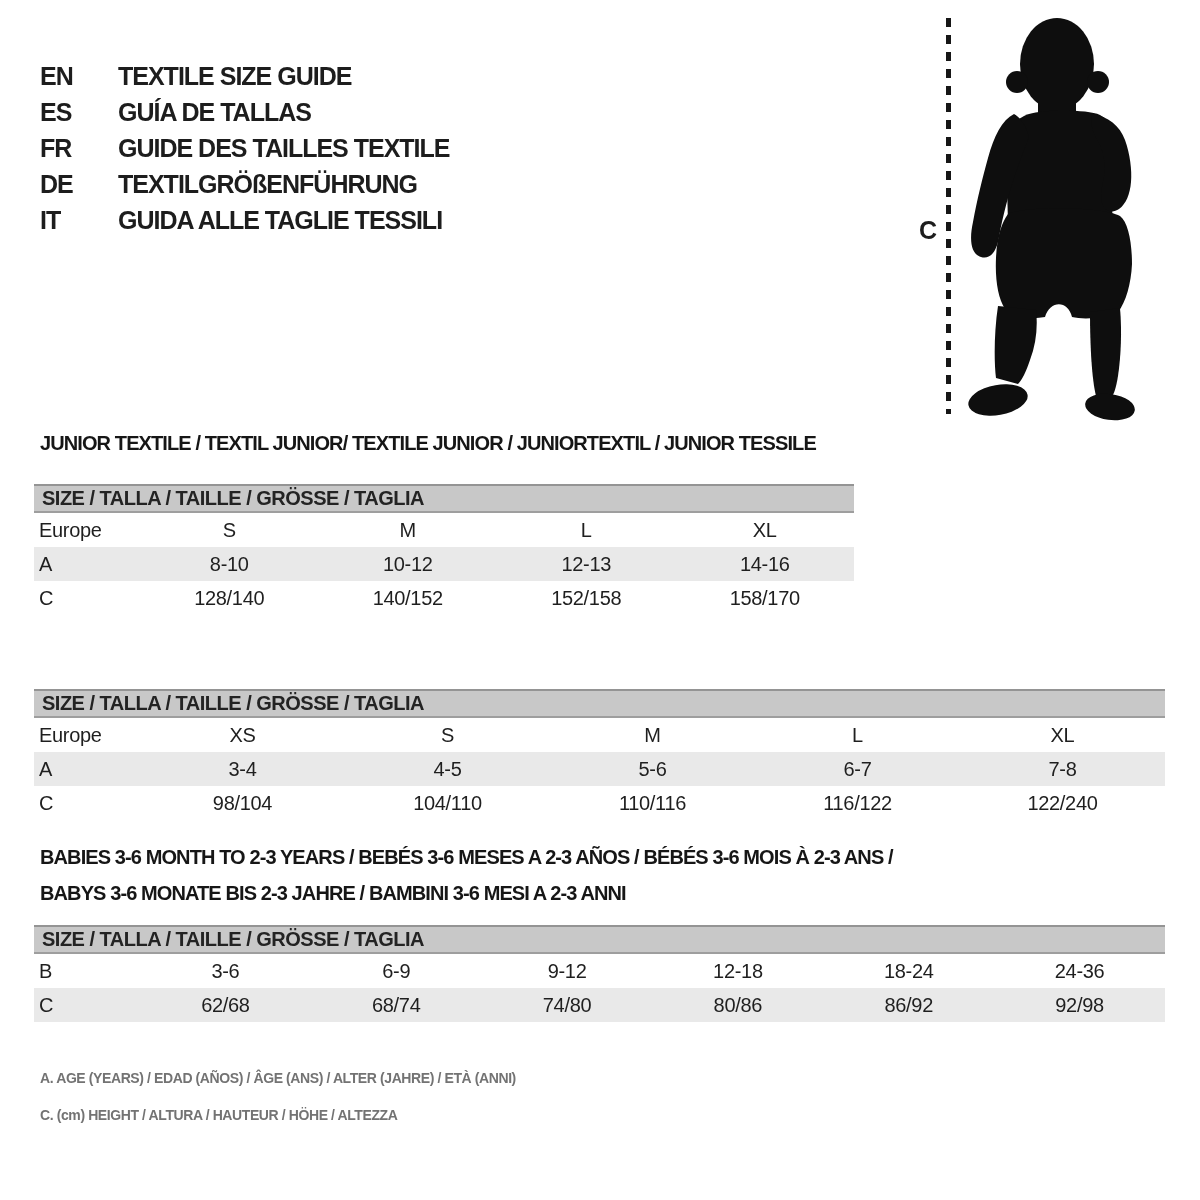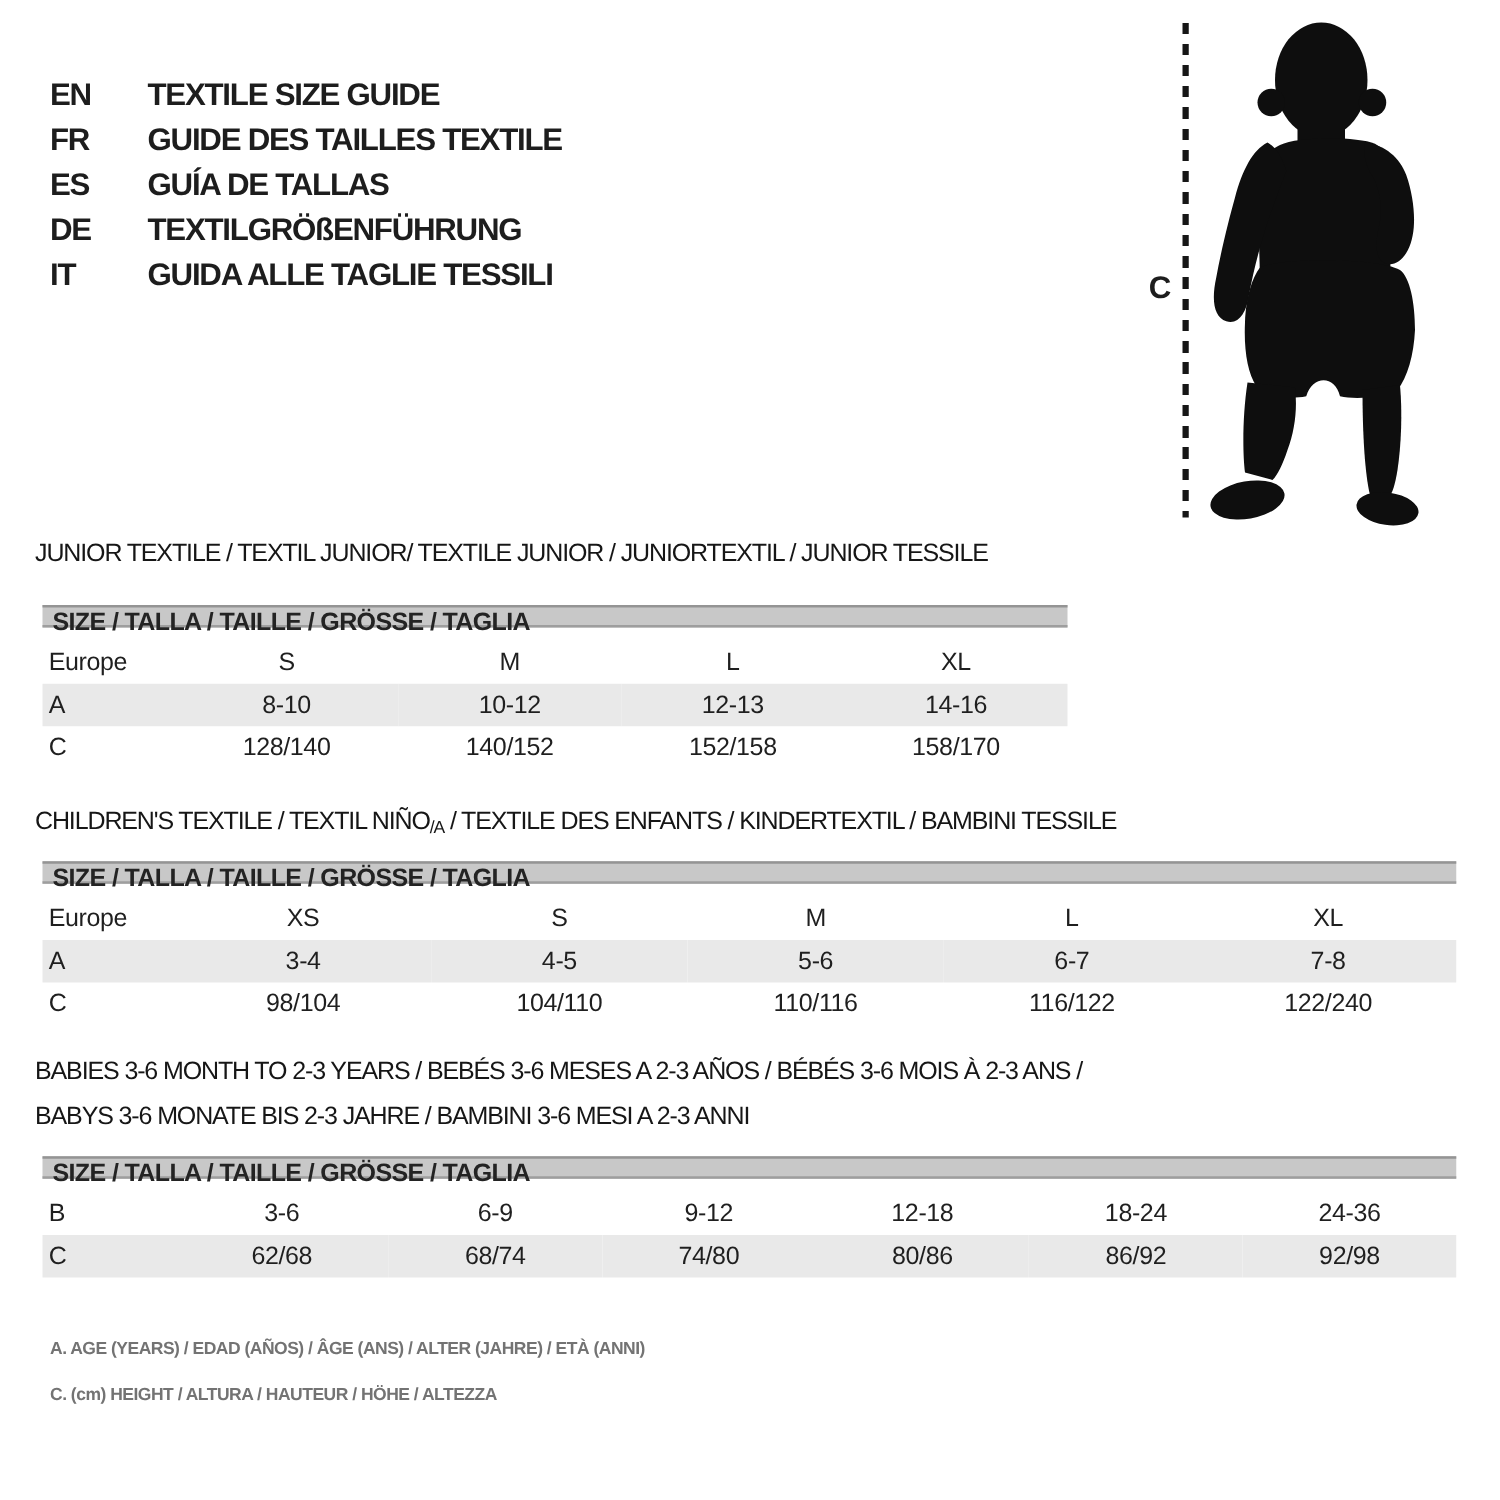--- a/index.html
+++ b/index.html
@@ -13,27 +13,27 @@
   .lang-code,.lang-label{font-weight:bold;font-size:25px;letter-spacing:-1px;white-space:nowrap;margin-top:32px;}
   
   .measure-line{
     position:absolute;left:946px;top:18px;width:5px;height:396px;
     background:repeating-linear-gradient(to bottom,#161616 0 9px,transparent 9px 17px);
   }
   .measure-label{position:absolute;left:919px;top:216px;font-size:25px;font-weight:bold;}
   .toddler{position:absolute;left:962px;top:12px;}
   
   .section-title{
-    position:absolute;left:28px;font-size:20px;font-weight:normal;
+    position:absolute;left:40px;font-size:20px;font-weight:bold;
     letter-spacing:-0.9px;white-space:nowrap;color:#161616;
   }
   .sub-small{font-size:14px;vertical-align:-3px;}
   
   .size-bar{
-    position:absolute;height:18px;box-sizing:border-box;background:#c8c8c8;
+    position:absolute;height:29px;box-sizing:border-box;background:#c8c8c8;
     border-top:2px solid #949494;border-bottom:2px solid #9e9e9e;
     line-height:25px;padding-left:8px;font-size:20px;font-weight:bold;
     letter-spacing:-0.5px;color:#232323;white-space:nowrap;
   }
   
   table.size-table{position:absolute;border-collapse:collapse;table-layout:fixed;}
   table.size-table td{
     height:34px;padding:0;font-size:20px;letter-spacing:-0.3px;
     text-align:center;vertical-align:middle;color:#1f1f1f;white-space:nowrap;
   }
@@ -50,26 +50,26 @@
 <body>
 
 <div class="canvas">
 
   <div class="lang-block">
     <div class="lang-row">
       <span class="lang-code">EN</span>
       <span class="lang-label">TEXTILE SIZE GUIDE</span>
     </div>
     <div class="lang-row">
+      <span class="lang-code">ES</span>
+      <span class="lang-label">GUÍA DE TALLAS</span>
+    </div>
+    <div class="lang-row">
       <span class="lang-code">FR</span>
       <span class="lang-label">GUIDE DES TAILLES TEXTILE</span>
-    </div>
-    <div class="lang-row">
-      <span class="lang-code">ES</span>
-      <span class="lang-label">GUÍA DE TALLAS</span>
     </div>
     <div class="lang-row">
       <span class="lang-code">DE</span>
       <span class="lang-label">TEXTILGRÖßENFÜHRUNG</span>
     </div>
     <div class="lang-row">
       <span class="lang-code">IT</span>
       <span class="lang-label">GUIDA ALLE TAGLIE TESSILI</span>
     </div>
   </div>
@@ -125,21 +125,20 @@
       <tr>
         <td class="row-label">C</td>
         <td>128/140</td>
         <td>140/152</td>
         <td>152/158</td>
         <td>158/170</td>
       </tr>
     </tbody>
   </table>
 
-  <div class="section-title" style="top:646px;"><span>CHILDREN'S TEXTILE / TEXTIL NIÑO</span><span class="sub-small">/A</span><span> / TEXTILE DES ENFANTS / KINDERTEXTIL / BAMBINI TESSILE</span></div>
 
   <div class="size-bar" style="left:34px;top:689px;width:1131px;">
     <span>SIZE / TALLA / TAILLE / GRÖSSE / TAGLIA</span>
   </div>
 
   <table class="size-table" style="left:34px;top:718px;width:1131px;">
     <colgroup>
         <col style="width:106px">
         <col>
         <col>

